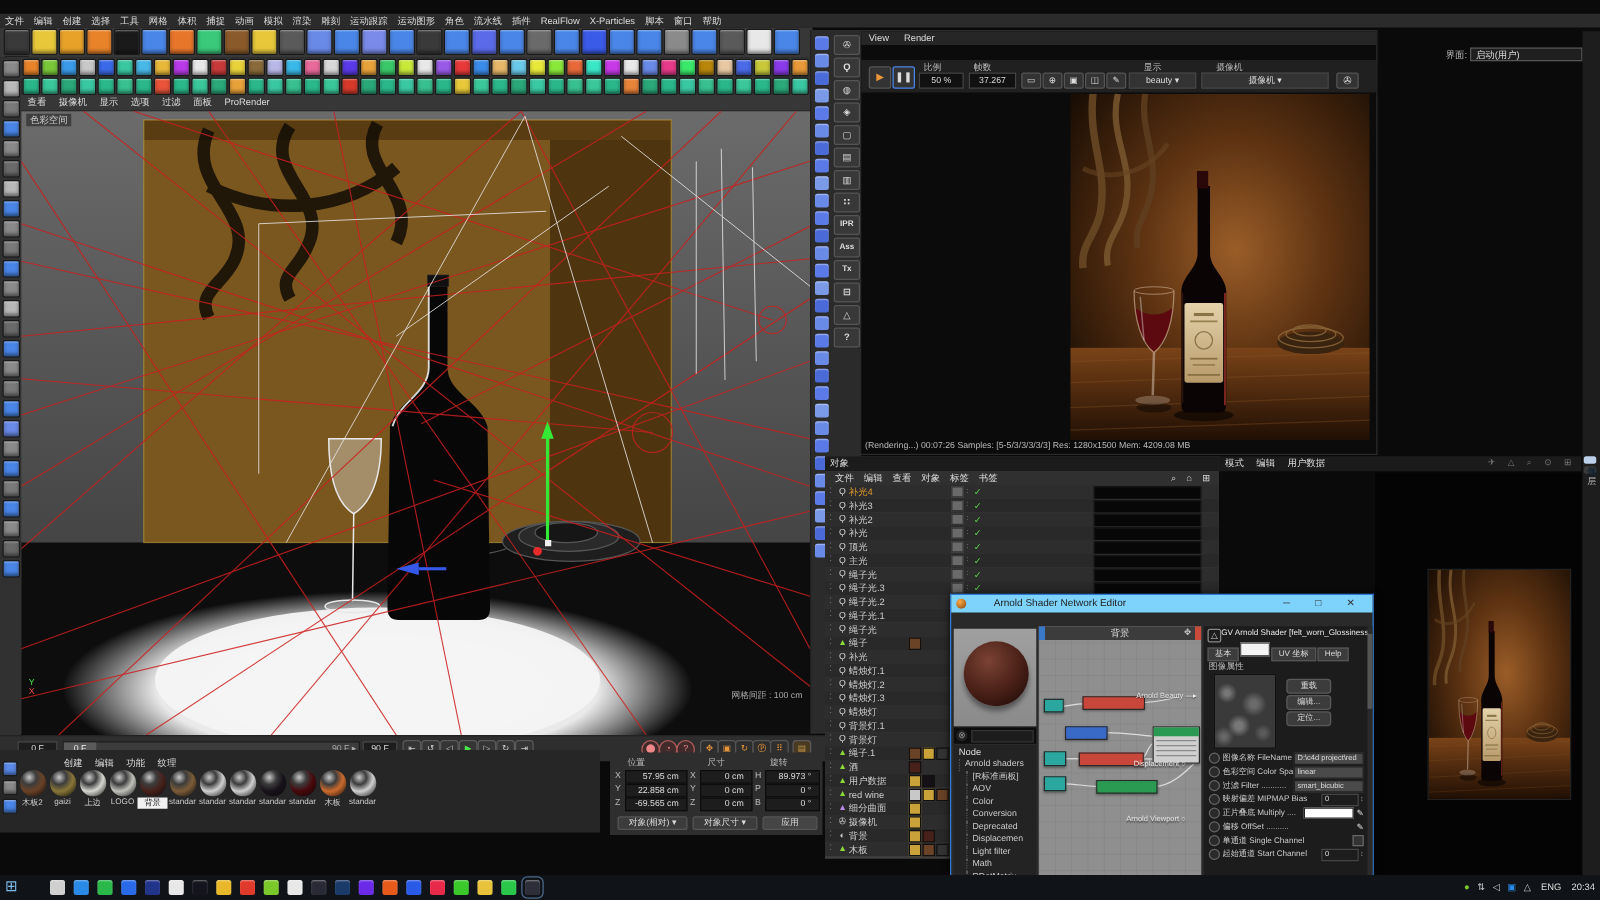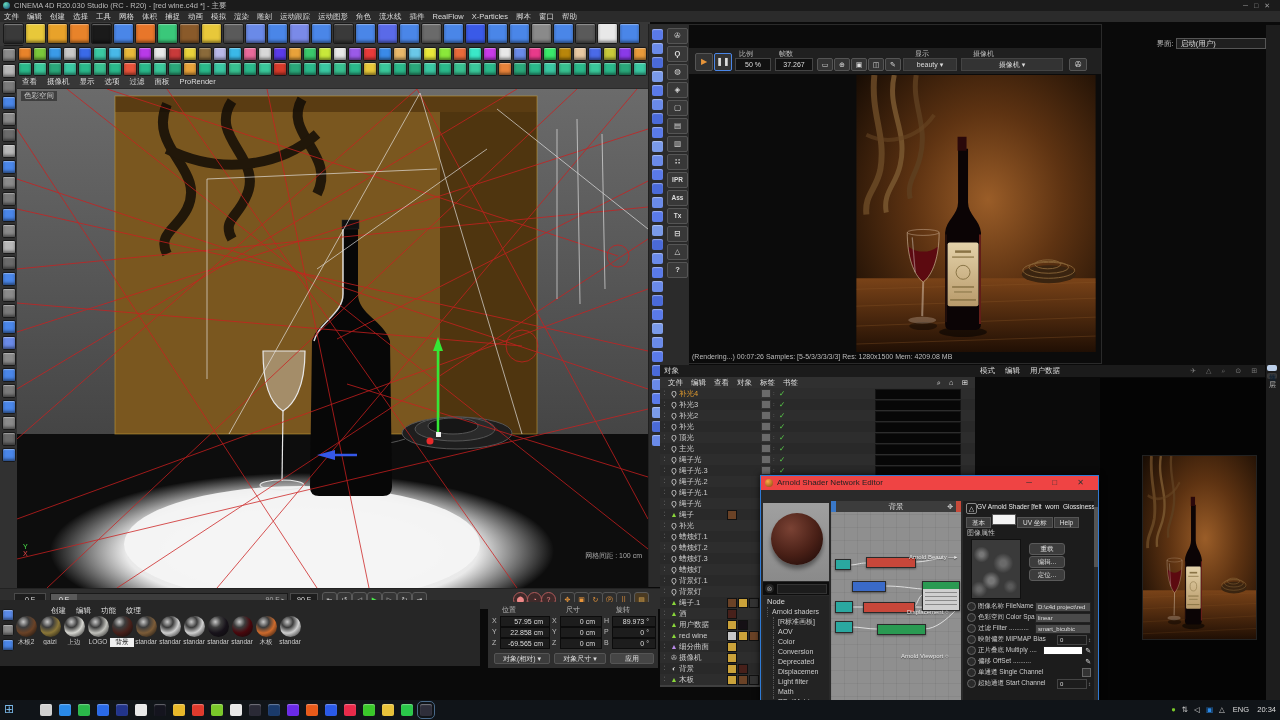--- a/index.html
+++ b/index.html
@@ -94,21 +94,21 @@
   .matname.sel{background:#f0f0f0;color:#111;}
   #matside{left:2px;top:606px;width:12px;}
   
   #coords{left:488px;top:602px;width:170px;height:66px;background:#2e2e2e;font-size:7px;}
   .chdr{position:absolute;color:#bbb;}
   .cfl{position:absolute;color:#bbb;}
   .cfb{position:absolute;background:#1d1d1d;border:1px solid #0c0c0c;color:#ddd;text-align:right;padding-right:6px;line-height:9px;}
   .cdd{position:absolute;background:#3c3c3c;border:1px solid #555;border-radius:2px;color:#ddd;text-align:center;line-height:9px;}
   
   #shaderwin{left:760px;top:475px;width:337px;height:245px;background:#2a2a2a;border:1px solid #2f7ad4;box-shadow:0 0 6px rgba(0,0,0,.8);z-index:6;}
-  #swtitle{height:14px;background:#ef4444;color:#222;font-size:8px;line-height:14px;padding-left:16px;}
+  #swtitle{height:14px;background:#7dd3fc;color:#222;font-size:8px;line-height:14px;padding-left:34px;}
   #swctl{position:absolute;right:5px;top:0;color:#333;letter-spacing:9px;font-size:8px;}
   .swball{position:absolute;left:4px;top:3px;width:8px;height:8px;border-radius:50%;background:radial-gradient(circle at 35% 30%,#fa4,#841);}
   #swmenu{height:11px;background:#2a2a2a;line-height:11px;font-size:7.5px;border-bottom:1px solid #1c1c1c;}
   #swmenu span{margin:0 6px;color:#ddd;}
   #swpreview{position:absolute;left:2px;top:27px;width:66px;height:78px;background:linear-gradient(#a0a0a0,#8a8a8a);}
   #swsphere{position:absolute;left:8px;top:10px;width:52px;height:52px;border-radius:50%;background:radial-gradient(circle at 38% 30%,#7a4234,#481f16 55%,#1c0a08 95%);box-shadow:0 4px 4px rgba(0,0,0,.4);}
   #swsearch{position:absolute;left:2px;top:106px;width:66px;height:13px;background:#0d0d0d;}
   #swsearch .x{position:absolute;left:2px;top:2px;width:9px;height:9px;border-radius:50%;background:#222;color:#999;font-size:7px;line-height:9px;text-align:center;}
   #swsearch .in{position:absolute;left:14px;top:2px;width:48px;height:8px;background:#1c1c1c;border:1px solid #333;}
   #swnodes{position:absolute;left:2px;top:120px;width:66px;height:123px;background:#232323;overflow:hidden;}
@@ -152,25 +152,20 @@
   .tico{position:absolute;top:4px;width:12px;height:12px;border-radius:2px;box-shadow:inset 0 1px 1px rgba(255,255,255,.35);}
   .tico.active{outline:1px solid #4a6a8a;outline-offset:2px;}
   #tray{position:absolute;right:4px;top:0;height:20px;line-height:20px;color:#ddd;font-size:7.5px;}
   #tray span{margin-left:6px;}
 </style>
 </head>
 <body>
 
 <div id="app">
 
-  <div class="abs" id="titlebar">
-    <span class="c4dball"></span>
-    <span class="ttl">CINEMA 4D R20.030 Studio (RC - R20) - [red wine.c4d *] - 主要</span>
-    <span id="wincontrols"><span>─</span><span>□</span><span>✕</span></span>
-  </div>
 
   <div class="abs" id="menubar">
     <span id="mainmenus"><span>文件</span><span>编辑</span><span>创建</span><span>选择</span><span>工具</span><span>网格</span><span>体积</span><span>捕捉</span><span>动画</span><span>模拟</span><span>渲染</span><span>雕刻</span><span>运动跟踪</span><span>运动图形</span><span>角色</span><span>流水线</span><span>插件</span><span>RealFlow</span><span>X-Particles</span><span>脚本</span><span>窗口</span><span>帮助</span></span>
     <span id="ifacebox">
       <span>界面:</span>
       <span class="sel">启动(用户)</span>
       <span>⌕</span>
     </span>
   </div>
 
@@ -346,20 +341,21 @@
         <span class="astrip" style="font-size: 6.5px;">IPR</span>
         <span class="astrip" style="font-size: 6.5px;">Ass</span>
         <span class="astrip" style="font-size: 6.5px;">Tx</span>
         <span class="astrip">⊟</span>
         <span class="astrip">△</span>
         <span class="astrip">?</span>
       </div>
   </div>
 
   <div class="abs" id="ipr">
+    <div id="iprmenu"><span>View</span><span>Render</span></div>
     <div id="iprtools">
       <div class="iprbtn" style="left:6px;top:5px;width:16px;height:16px;line-height:16px;color:#e8953a">▶</div>
       <div class="iprbtn" style="left:25px;top:5px;width:16px;height:16px;line-height:16px;border-color:#4a86e8">❚❚</div>
       <div class="iprlabel" style="left:50px;top:1px">比例</div>
       <div class="iprfield" style="left:46px;top:10px;width:34px;height:11px;line-height:11px">50 %</div>
       <div class="iprlabel" style="left:90px;top:1px">帧数</div>
       <div class="iprfield" style="left:86px;top:10px;width:36px;height:11px;line-height:11px">37.267</div>
       <span id="iprsmallbtns"></span>
       <div class="iprlabel" style="left:226px;top:1px">显示</div>
       <div class="iprfield" style="left:214px;top:10px;width:52px;height:11px;line-height:11px;background:#333">beauty ▾</div>

